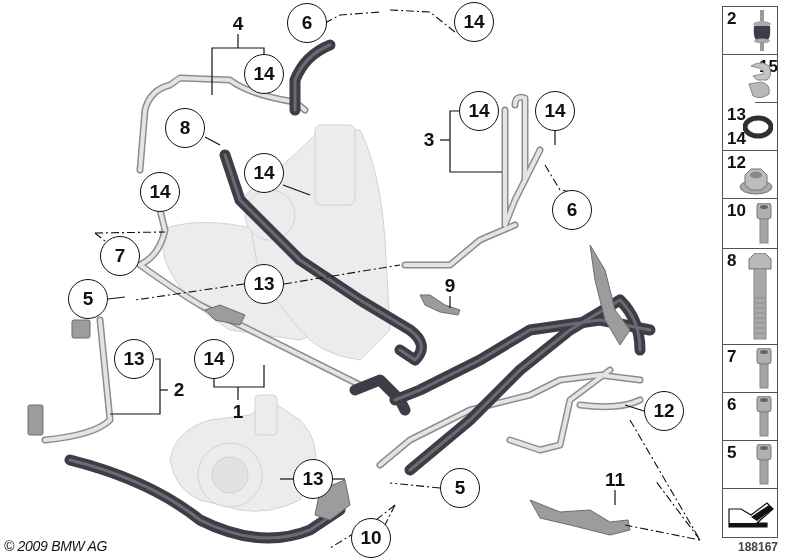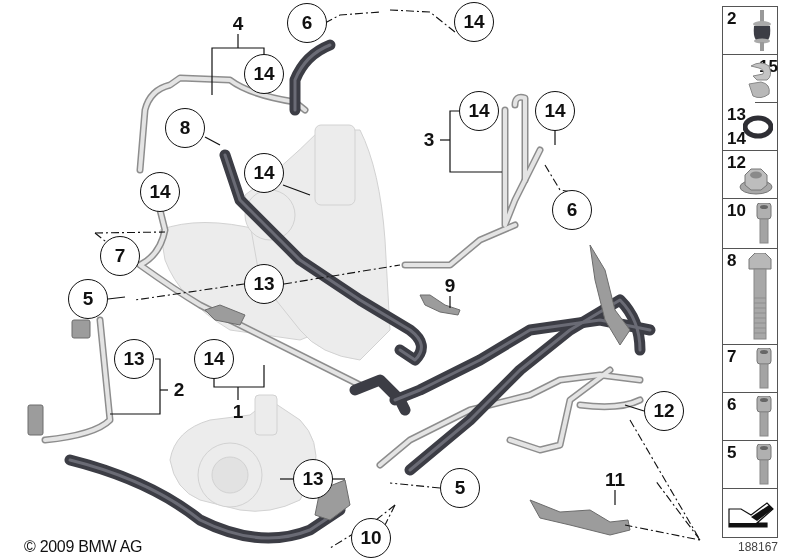--- a/index.html
+++ b/index.html
@@ -1,21 +1,21 @@
 <!DOCTYPE html>
 <html><head>
 <meta charset="utf-8">
 <style>
   html, body { margin:0; padding:0; background:#ffffff; }
   body { width:800px; height:560px; position:relative; overflow:hidden; font-family:"Liberation Sans", sans-serif; }
   #diagram { position:absolute; left:0; top:0; width:800px; height:560px; }
   .callout { position:absolute; width:40px; height:40px; margin-left:-20px; margin-top:-20px; border:1.6px solid #111; border-radius:50%; background:#fff; box-sizing:border-box; display:flex; align-items:center; justify-content:center; font-weight:bold; font-size:19px; color:#111; cursor:pointer; }
   .plain { position:absolute; font-weight:bold; font-size:19px; color:#111; transform:translate(-50%,-50%); cursor:pointer; }
-  .copyright { position:absolute; left:24px; top:538px; font-size:16px; color:#111; letter-spacing:-0.3px; }
-  .image-id { position:absolute; left:738px; top:540px; font-size:12px; color:#444; }
+  .copyright { position:absolute; left:4px; top:538px; font-size:14px; color:#111; letter-spacing:-0.3px;font-style:italic; }
+  .image-id { position:absolute; left:738px; top:540px; font-size:12px; color:#444;font-weight:bold; }
   .legend { position:absolute; left:722px; top:6px; width:56px; border:1px solid #555; box-sizing:border-box; }
   .legend-cell { position:relative; border-bottom:1px solid #555; box-sizing:border-box; cursor:pointer; }
   .legend-cell:last-child { border-bottom:none; }
   .legend-num { position:absolute; left:4px; top:3px; font-weight:bold; font-size:17px; color:#111; line-height:17px; }
   .legend-num2 { position:absolute; left:4px; font-weight:bold; font-size:17px; color:#111; line-height:17px; }
   .legend-icon { position:absolute; right:4px; }
 </style>
 </head>
 <body>
 

